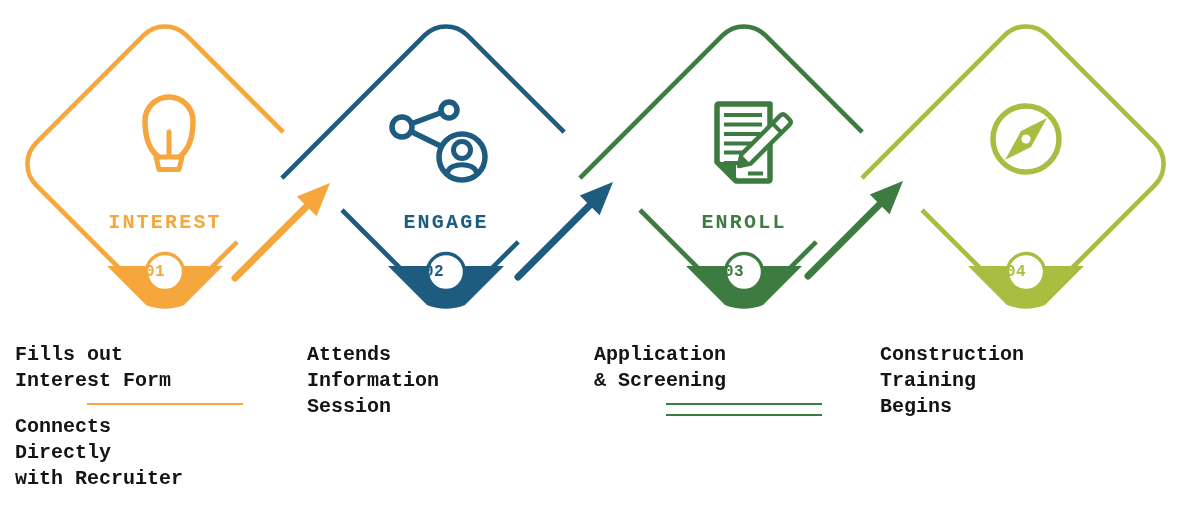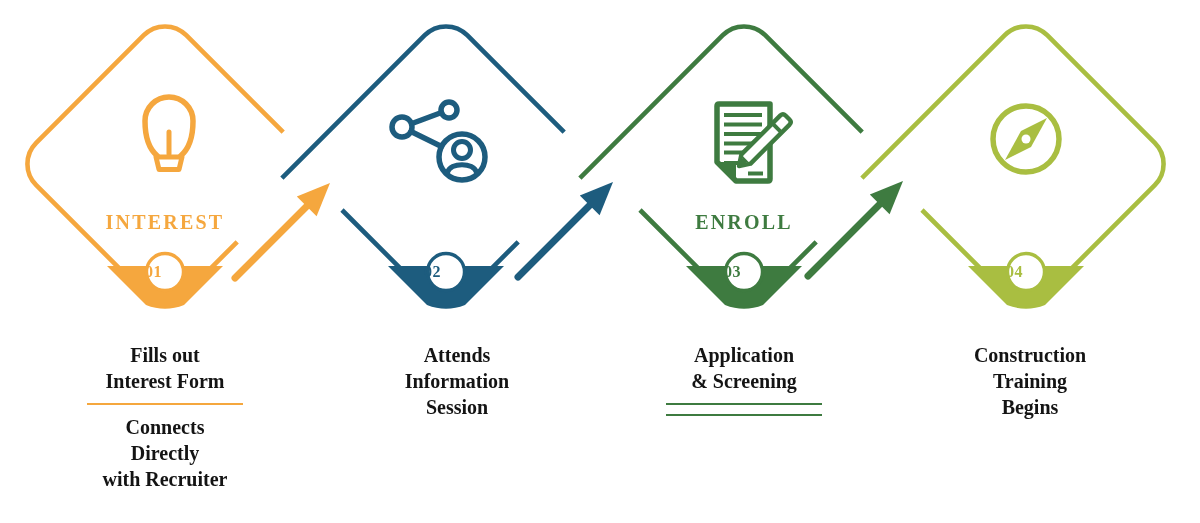--- a/index.html
+++ b/index.html
@@ -1,31 +1,31 @@
 <!DOCTYPE html>
 <html style="--step1: #F5A73E; --step2: #1D5C7E; --step3: #3E7B40; --step4: #A9BE41; --text: #141414; --background: #FFFFFF;"><head>
 <meta charset="utf-8">
 <style>
   html,body{margin:0;padding:0;background:#fff;}
   .canvas{position:relative;width:1200px;height:523px;background:var(--background);overflow:hidden;
-          font-family:Liberation Serif, serif;}
+          font-family:Liberation Mono, monospace;}
   svg{position:absolute;left:0;top:0;}
   
   .st1{stroke:var(--step1);} .st2{stroke:var(--step2);} .st3{stroke:var(--step3);} .st4{stroke:var(--step4);}
   .fl1{fill:var(--step1);}  .fl2{fill:var(--step2);}  .fl3{fill:var(--step3);}  .fl4{fill:var(--step4);}
   .c1{color:var(--step1);} .c2{color:var(--step2);} .c3{color:var(--step3);} .c4{color:var(--step4);}
   .outline{fill:none;stroke-width:4.6;}
   .icon{fill:none;stroke-width:5.5;stroke-linecap:round;stroke-linejoin:round;}
   .shaft{stroke-width:7;stroke-linecap:round;}
   .badge-ring{fill:#fff;stroke-width:3.4;}
   .title{position:absolute;top:211px;width:300px;text-align:center;font-size:20px;font-weight:800;
          letter-spacing:2.2px;}
   .badge-num{position:absolute;top:252px;width:40px;height:40px;line-height:40px;text-align:left;
              font-size:16px;font-weight:800;letter-spacing:.5px;}
-  .desc{position:absolute;top:342px;width:300px;text-align:center;color:var(--text);
+  .desc{position:absolute;top:342px;width:300px;text-align:left;color:var(--text);
         font-size:20px;font-weight:800;line-height:26px;}
   .line{white-space:pre-line;}
   .divider{height:2px;width:156px;margin:9px auto 9px auto;border:none;}
   .dv1{background:var(--step1);} .dv3{background:var(--step3);}
 </style>
 </head>
 <body>
 
 <div class="canvas">
 
@@ -105,20 +105,21 @@
       <circle class="badge-ring st4" cx="1026" cy="272" r="18.5"></circle>
       <g>
         <circle class="icon st4" cx="1026" cy="139" r="33" stroke-width="6"></circle>
         <polygon class="fl4" points="1047,118 1031,147 1005,160 1021,131"></polygon>
         <circle cx="1026" cy="139" r="4.5" fill="#fff"></circle>
       </g>
     </g>
   </svg>
 
   <div class="title c1" style="left:15px">INTEREST</div>
+  <div class="title c2" style="left:296px">ENGAGE</div>
   <div class="title c3" style="left:594px">ENROLL</div>
 
   <div class="badge-num c1" style="left:145px">01</div>
   <div class="badge-num c2" style="left:424px">02</div>
   <div class="badge-num c3" style="left:724px">03</div>
   <div class="badge-num c4" style="left:1006px">04</div>
 
   <div class="desc" style="left:15px">
     <div class="line">Fills out
 Interest Form</div>

